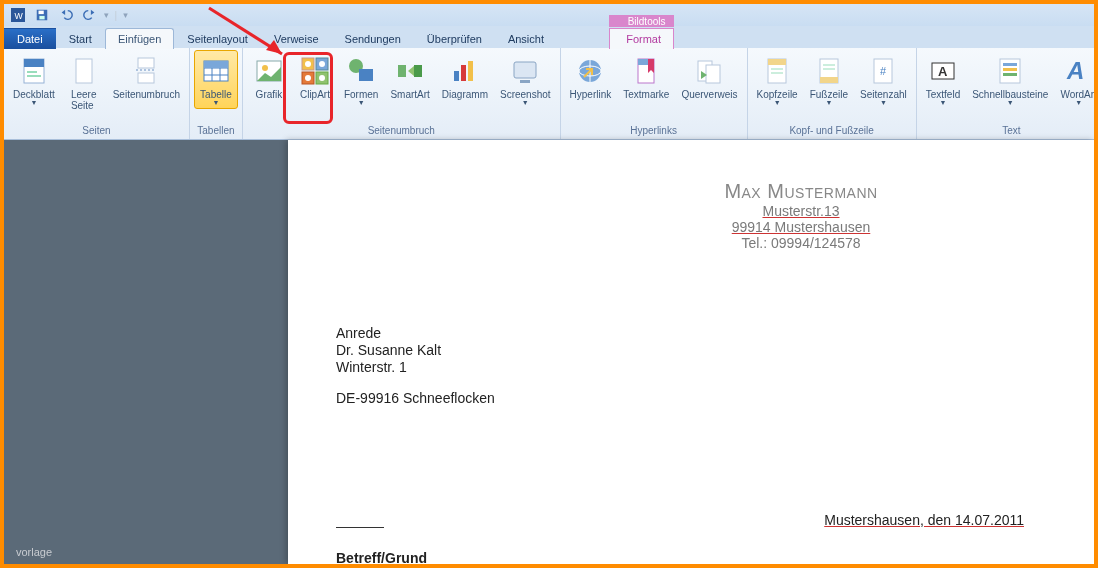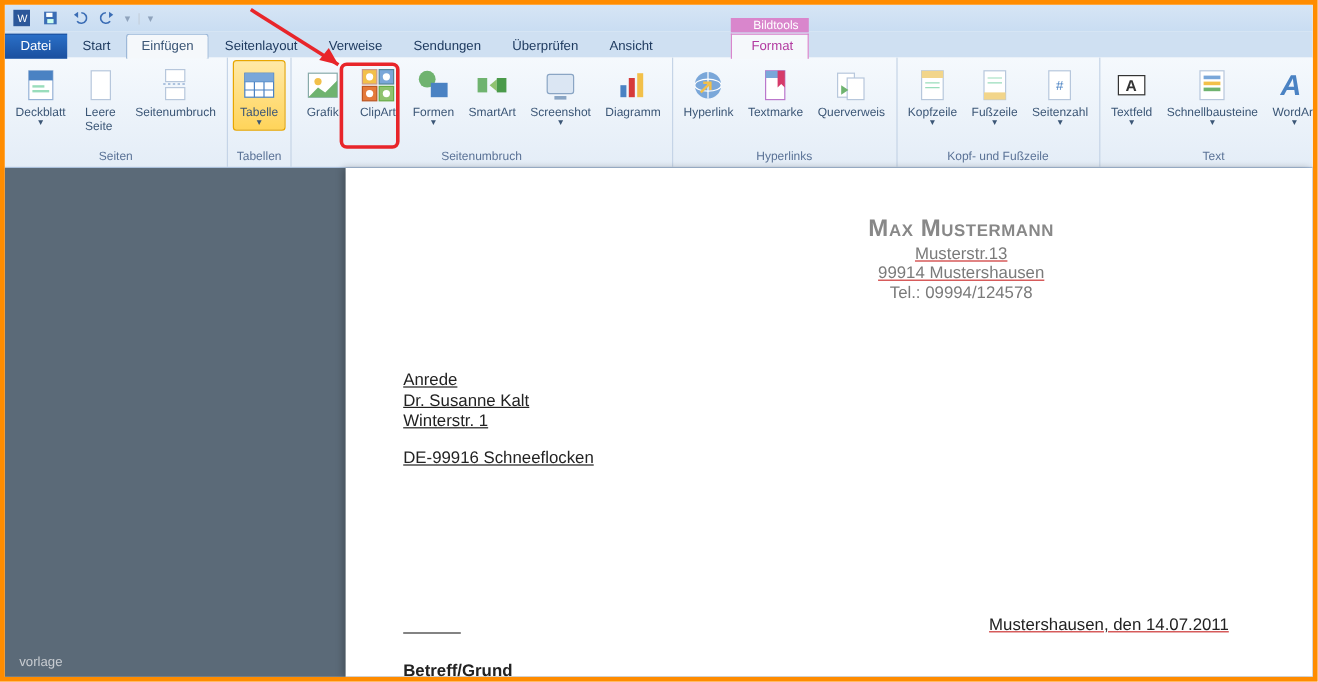--- a/index.html
+++ b/index.html
@@ -29,24 +29,24 @@
 .big-btn.selected { background: linear-gradient(to bottom,#ffe9a7,#ffd45a); border-color: #e8a600; }
 .highlight-box { position: absolute; border: 3px solid #e8252a; border-radius: 6px; pointer-events: none; z-index: 5; }
 .arrow-red { position: absolute; pointer-events: none; z-index: 6; }
 
 
 .doc-area { display: flex; height: calc(100% - 22px - 22px - 92px); background: #5b6a78; position: relative; }
 .left-gutter { width: 284px; background: #5b6a78; position: relative; }
 .watermark { position: absolute; bottom: 6px; left: 12px; color: #c8ccd1; font-size: 11px; }
 .page { background: #fff; flex: 1; margin-right: 0; padding: 40px 70px 0 48px; font-family: "Times New Roman", serif; color: #222; font-size: 14px; position: relative; box-shadow: -2px 0 6px rgba(0,0,0,.25); }
 .sender { text-align: center; color: #777; margin: 0 0 0 310px; width: 310px; }
-.sender .name { font-variant: small-caps; font-size: 20px; font-weight: bold; color: #888; letter-spacing: .5px; }
+.sender .name { font-variant: small-caps; font-size: 20px; font-weight: normal; color: #888; letter-spacing: .5px; }
 .sender .line { font-size: 14px; color: #7a7a7a; }
 .sender .line.u { text-decoration: underline; text-decoration-color: #c33; }
-.addr { margin-top: 57px; line-height: 17px; text-decoration: underline; }
+.addr { margin-top: 74px; line-height: 17px; }
 .footer-line { position: absolute; bottom: 36px; left: 48px; right: 70px; display: flex; justify-content: space-between; align-items: flex-end; }
 .footer-line .hr { width: 48px; border-bottom: 1px solid #333; }
 .place-date { text-decoration: underline; text-decoration-color: #c33; }
 .betreff { position: absolute; bottom: -2px; left: 48px; font-weight: bold; }
 
 .drop-arrow { font-size: 7px; color: #3b5676; margin-top: -1px; }
 </style>
 </head>
 <body>
 
@@ -196,36 +196,36 @@
               <rect x="4" y="10" width="8" height="12" fill="#6fb36f"></rect>
               <path d="M14 16l6-5v10z" fill="#8fc26f"></path>
               <rect x="20" y="10" width="8" height="12" fill="#4a9a4a"></rect>
             </svg>
           </div>
           <div class="lbl">SmartArt</div>
         </div>
         <div class="big-btn">
           <div class="icon">
             <svg width="32" height="32">
-              <rect x="5" y="7" width="22" height="16" rx="2" fill="#dbe6f3" stroke="#8aa5c4"></rect>
-              <rect x="11" y="25" width="10" height="3" fill="#8aa5c4"></rect>
-            </svg>
-          </div>
-          <div class="lbl">Screenshot</div>
-          <div class="drop-arrow">▼</div>
-        </div>
-        <div class="big-btn">
-          <div class="icon">
-            <svg width="32" height="32">
               <rect x="5" y="16" width="5" height="10" fill="#4a82c3"></rect>
               <rect x="12" y="10" width="5" height="16" fill="#d63a3a"></rect>
               <rect x="19" y="6" width="5" height="20" fill="#f2c04a"></rect>
             </svg>
           </div>
           <div class="lbl">Diagramm</div>
+        </div>
+        <div class="big-btn">
+          <div class="icon">
+            <svg width="32" height="32">
+              <rect x="5" y="7" width="22" height="16" rx="2" fill="#dbe6f3" stroke="#8aa5c4"></rect>
+              <rect x="11" y="25" width="10" height="3" fill="#8aa5c4"></rect>
+            </svg>
+          </div>
+          <div class="lbl">Screenshot</div>
+          <div class="drop-arrow">▼</div>
         </div>
       </div>
       <div class="group-label">Seitenumbruch</div>
     </div>
     <div class="group">
       <div class="group-buttons">
         <div class="big-btn">
           <div class="icon">
             <svg width="32" height="32">
               <circle cx="16" cy="16" r="11" fill="#7aa7d9"></circle>

